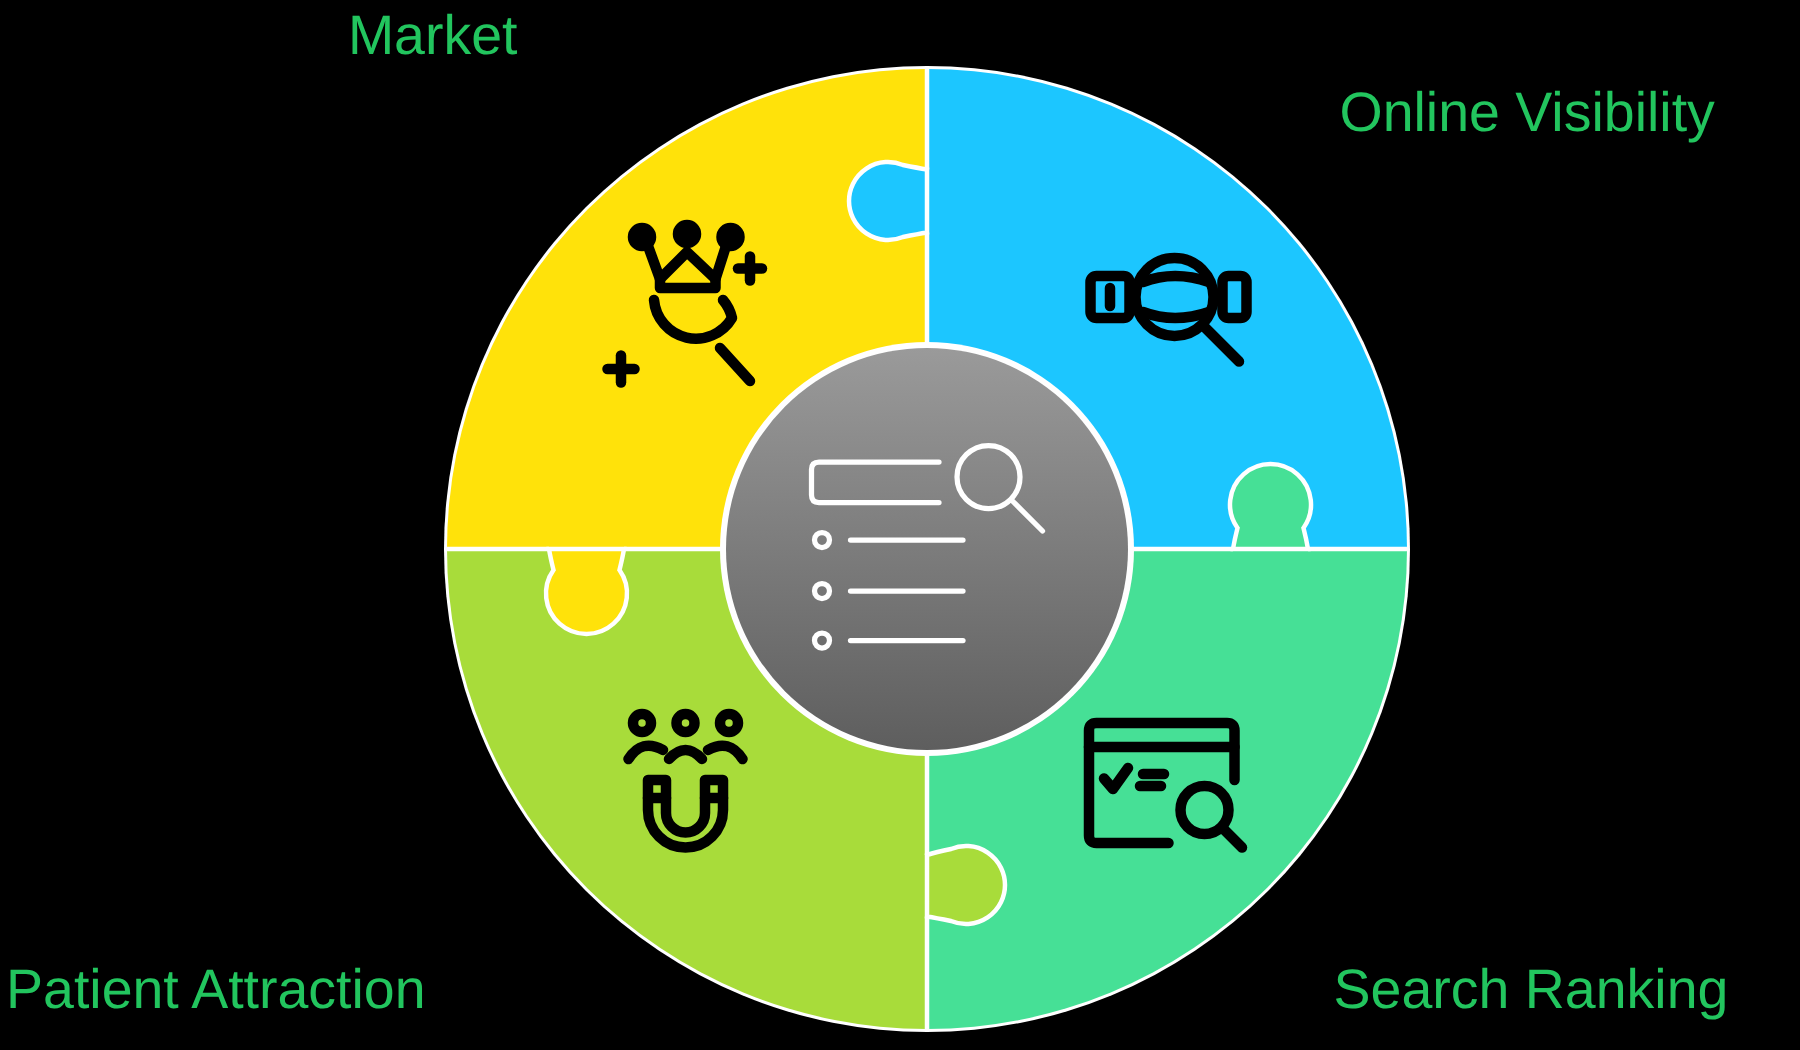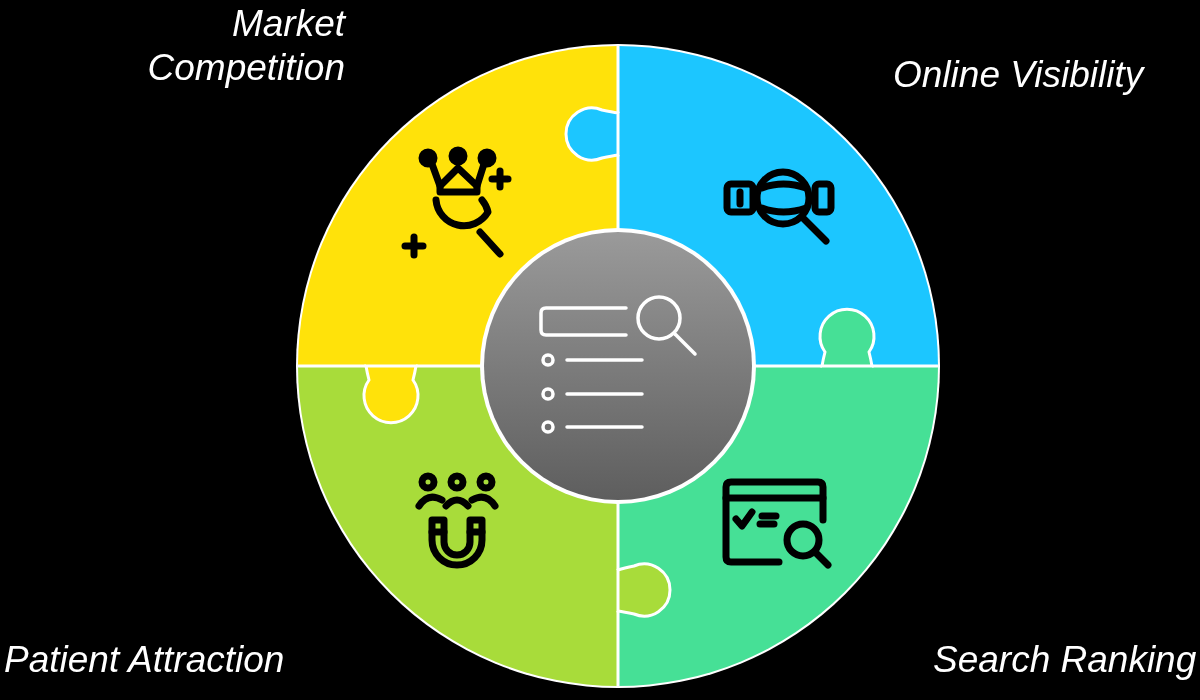--- a/index.html
+++ b/index.html
@@ -1,29 +1,28 @@
 <!DOCTYPE html>
 <html><head>
 <meta charset="utf-8">
 <style>
   html, body { margin:0; padding:0; background:#000; }
   body { width:1200px; height:700px; position:relative; overflow:hidden; font-family:"Liberation Sans", "DejaVu Sans", sans-serif; }
-  .label { position:absolute; color:#ffffff; font-size:37px; line-height:44px;font-style:italic; }
+  .label { position:absolute; color:#22c55e; font-size:37px; line-height:44px; }
   #lbl-mc { right:855px; top:2px; text-align:right; }
   #lbl-ov { left:893px; top:53px; }
   #lbl-pa { left:4px; top:638px;text-align:center; }
-  #lbl-sr { left:889px; top:638px;margin-left:44px; }
+  #lbl-sr { left:889px; top:638px; }
   svg#diagram { position:absolute; left:0; top:0; }
 </style>
 </head>
 <body>
 
 <div class="label" id="lbl-mc">
   <div>Market</div>
-  <div>Competition</div>
 </div>
 <div class="label" id="lbl-ov">Online Visibility</div>
 <div class="label" id="lbl-pa">Patient Attraction</div>
 <div class="label" id="lbl-sr">Search Ranking</div>
 
 <svg id="diagram" width="1200" height="700" viewBox="0 0 1200 700">
   <defs>
     <clipPath id="circ">
         <circle cx="618" cy="366" r="320"></circle>
       </clipPath>

